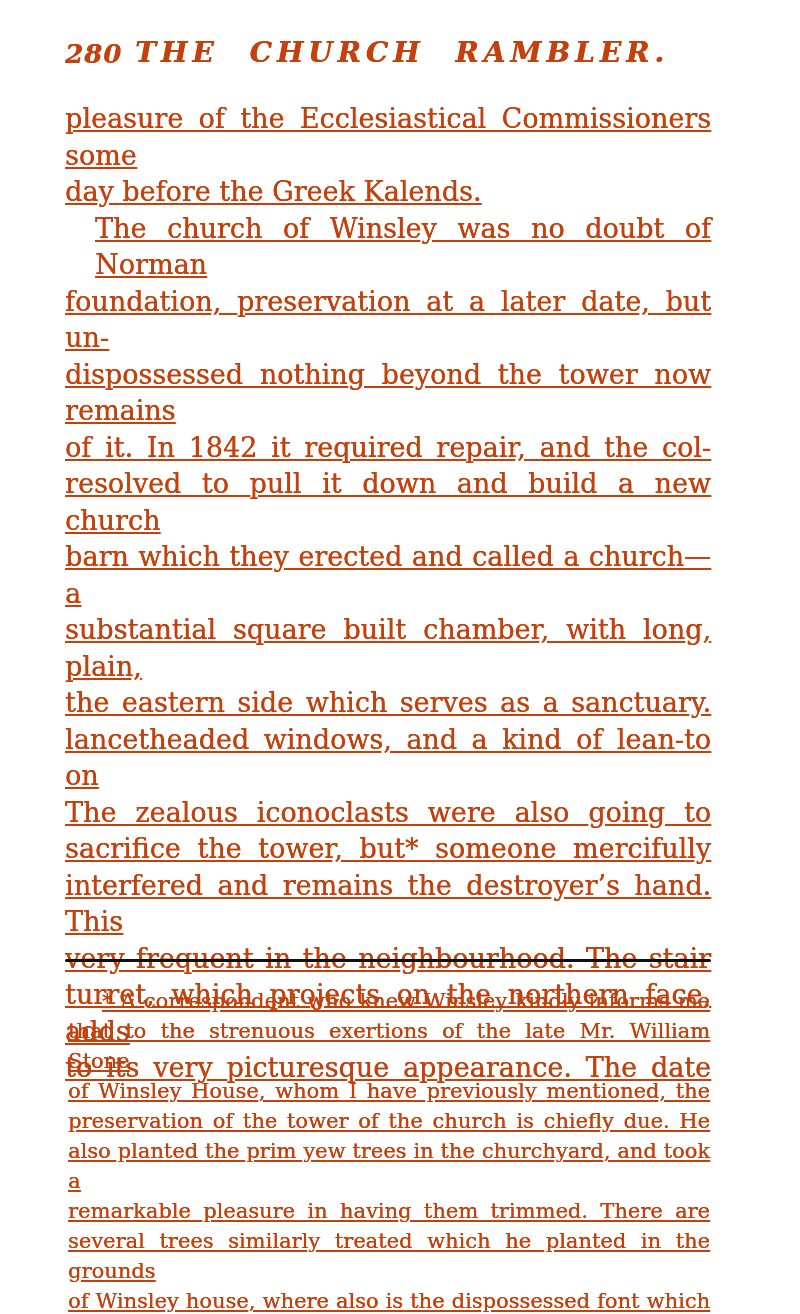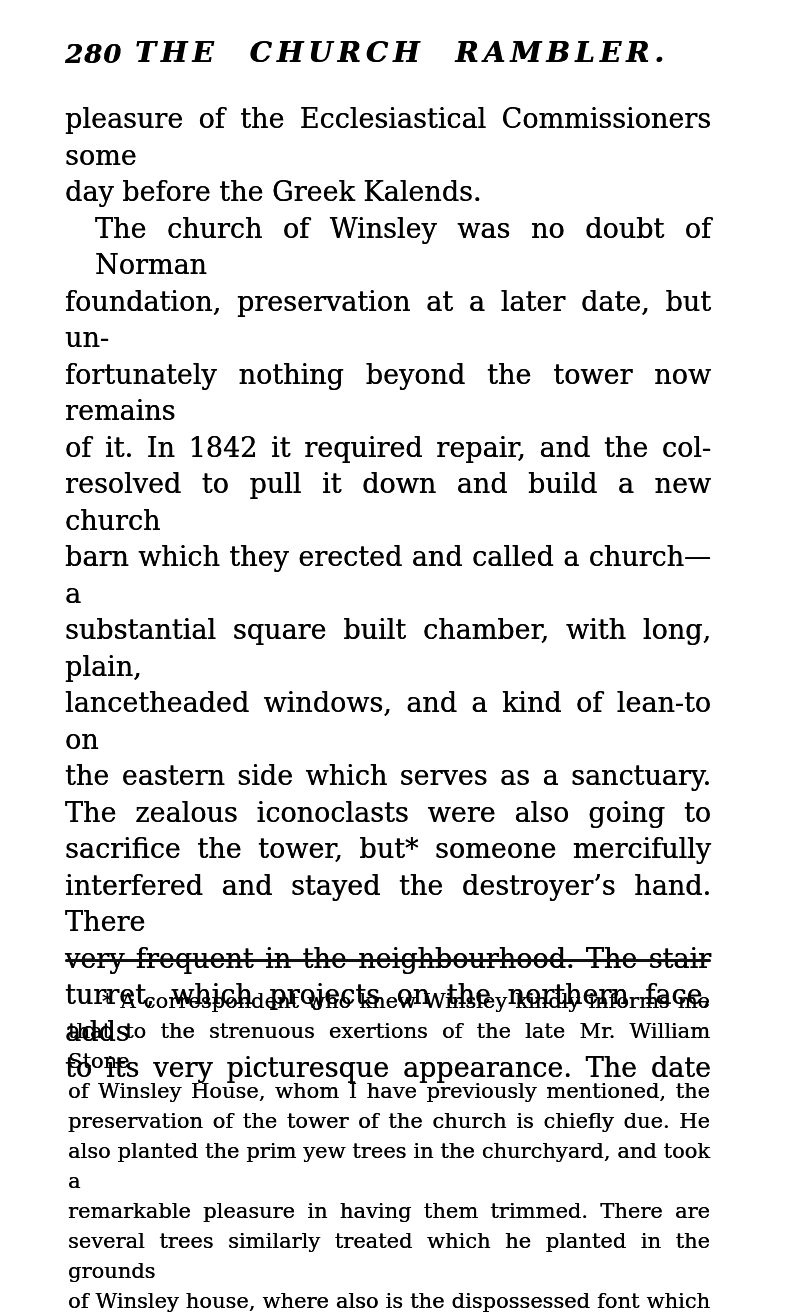--- a/index.html
+++ b/index.html
@@ -5,21 +5,21 @@
   html, body {
     margin: 0;
     padding: 0;
     background: #ffffff;
   }
   .page {
     position: relative;
     width: 800px;
     height: 1314px;
     background: #ffffff;
-    color: #000000;
+    color: #c2410c;
     font-family: "DejaVu Serif", "Liberation Serif", serif;
     overflow: hidden;
   }
   
   .header {
     position: absolute;
     top: 36px;
     left: 65px;
     width: 646px;
     height: 36px;
@@ -55,20 +55,21 @@
     left: 65px;
     width: 646px;
     font-size: 27px;
   }
   .line {
     line-height: 36.5px;
     text-align: justify;
     text-align-last: justify;
     white-space: normal;
     text-shadow: 0.35px 0 0 currentColor;
+    text-decoration: underline;
   }
   .para-end .line:last-child,
   .line.para-end {
     text-align-last: left;
   }
   .indent-first .line:first-child {
     padding-left: 30px;
   }
   
   .rule {
@@ -106,30 +107,30 @@
   </div>
 
   <div class="main">
     <div class="paragraph para-end">
         <div class="line">pleasure of the Ecclesiastical Commissioners some</div>
         <div class="line para-end">day before the Greek Kalends.</div>
       </div>
     <div class="paragraph indent-first">
         <div class="line">The church of Winsley was no doubt of Norman</div>
         <div class="line">foundation, preservation at a later date, but un-</div>
-        <div class="line">fortunately nothing beyond the tower now remains</div>
+        <div class="line">dispossessed nothing beyond the tower now remains</div>
         <div class="line">of it. In 1842 it required repair, and the col-</div>
         <div class="line">resolved to pull it down and build a new church</div>
         <div class="line">barn which they erected and called a church—a</div>
         <div class="line">substantial square built chamber, with long, plain,</div>
+        <div class="line">the eastern side which serves as a sanctuary.</div>
         <div class="line">lancetheaded windows, and a kind of lean-to on</div>
-        <div class="line">the eastern side which serves as a sanctuary.</div>
         <div class="line">The zealous iconoclasts were also going to</div>
         <div class="line">sacrifice the tower, but* someone mercifully</div>
-        <div class="line">interfered and stayed the destroyer’s hand. There</div>
+        <div class="line">interfered and remains the destroyer’s hand. This</div>
         <div class="line">very frequent in the neighbourhood. The stair</div>
         <div class="line">turret, which projects on the northern face, adds</div>
         <div class="line">to its very picturesque appearance. The date</div>
       </div>
   </div>
 
   <div class="rule"></div>
 
   <div class="footnote indent-first">
       <div class="line">* A correspondent who knew Winsley kindly informs me</div>

